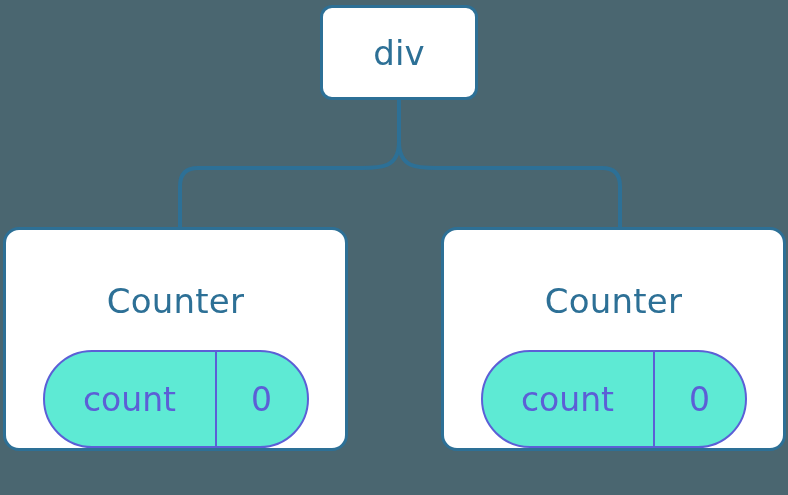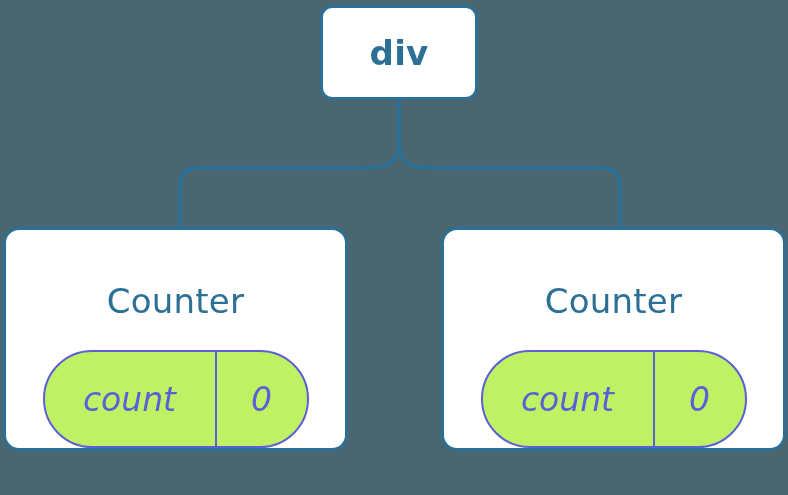--- a/index.html
+++ b/index.html
@@ -46,21 +46,21 @@
     width: 158px;
     height: 95px;
     border-radius: 12px;
     display: flex;
     align-items: center;
     justify-content: center;
   }
   .node-title-root {
     color: #2d7096;
     font-size: 34px;
-    font-weight: 700;
+    font-weight: 400;
     letter-spacing: 0.2px;
     line-height: 1;
   }
 
   
   .node-component {
     top: 227px;
     width: 345px;
     height: 224px;
     border-radius: 16px;
@@ -83,23 +83,22 @@
   
   .state-pill {
     margin-top: 32px;
     height: 104px;
     width: 266px;
     border: 2px solid #5c5fd6;
     border-radius: 52px;
     box-sizing: border-box;
     display: flex;
     align-items: stretch;
-    background: #bef264;
+    background: #5eead4;
     overflow: hidden;
-    font-style: italic;
   }
   .state-key {
     flex: 0 0 172px;
     display: flex;
     align-items: center;
     justify-content: center;
     border-right: 2px solid #5c5fd6;
     box-sizing: border-box;
   }
   .state-value {

